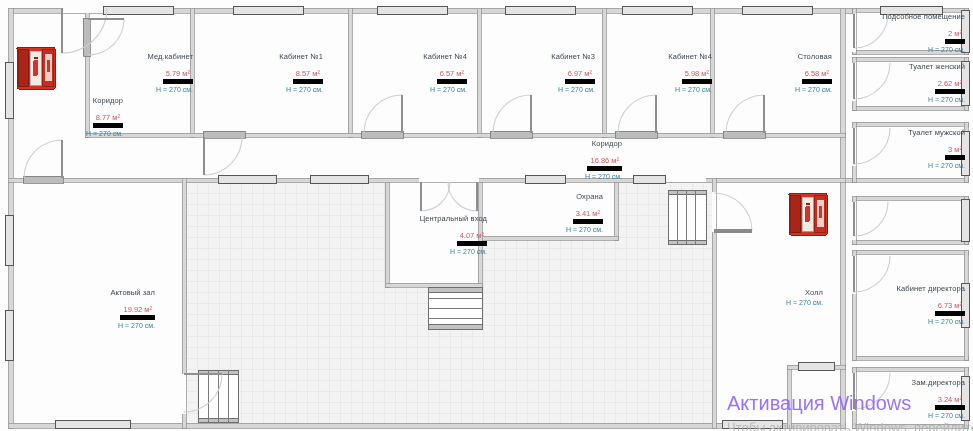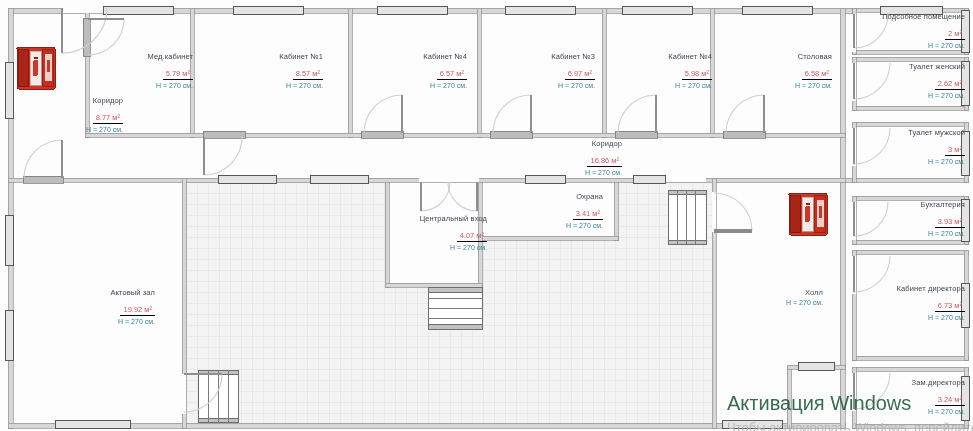--- a/index.html
+++ b/index.html
@@ -11,23 +11,23 @@
     position:absolute;left:186px;top:182px;width:526px;height:241px;
     background-color:#f3f3f4;
     background-image:
       linear-gradient(#e9e9ec 1px, transparent 1px),
       linear-gradient(90deg,#e9e9ec 1px, transparent 1px);
     background-size:11px 11px;
   }
   svg.plan{position:absolute;left:0;top:0;}
   .room-label{position:absolute;width:110px;margin-left:-55px;text-align:right;line-height:1.2;pointer-events:auto;}
   .rl-name{font-size:7.5px;color:#3d4753;letter-spacing:.1px;}
-  .rl-area{display:inline-block;font-size:7.5px;color:#cc5860;padding:0 3px 1px;border-bottom:1px solid #000000;margin-top:1px;}
+  .rl-area{display:inline-block;font-size:7.5px;color:#cc5860;padding:0 3px 1px;border-bottom:5px solid #000000;margin-top:1px;}
   .rl-h{font-size:7px;color:#35809a;margin-top:2px;}
-  .wm1{position:absolute;left:727px;top:392px;font-size:20px;color:#14532d;opacity:.85;white-space:nowrap;}
+  .wm1{position:absolute;left:727px;top:392px;font-size:20px;color:#8b5cf6;opacity:.85;white-space:nowrap;}
   .wm2{position:absolute;left:727px;top:420px;font-size:13px;color:#aeaeae;opacity:.8;white-space:nowrap;}
 </style>
 </head>
 <body>
 
 <div id="canvas">
 
   <div id="tile-floor"></div>
 
   <svg class="plan" width="973" height="431" viewBox="0 0 973 431" shape-rendering="crispEdges">
@@ -274,25 +274,20 @@
   <div class="room-label" style="left:910px;top:62px">
     <div class="rl-name">Туалет женский</div>
     <div><span class="rl-area">2.62 м²</span></div>
     <div class="rl-h">H = 270 см.</div>
   </div>
   <div class="room-label" style="left:910px;top:128px">
     <div class="rl-name">Туалет мужской</div>
     <div><span class="rl-area">3 м²</span></div>
     <div class="rl-h">H = 270 см.</div>
   </div>
-  <div class="room-label" style="left:910px;top:200px">
-    <div class="rl-name">Бухгалтерия</div>
-    <div><span class="rl-area">3.93 м²</span></div>
-    <div class="rl-h">H = 270 см.</div>
-  </div>
   <div class="room-label" style="left:910px;top:284px">
     <div class="rl-name">Кабинет директора</div>
     <div><span class="rl-area">6.73 м²</span></div>
     <div class="rl-h">H = 270 см.</div>
   </div>
   <div class="room-label" style="left:910px;top:378px">
     <div class="rl-name">Зам.директора</div>
     <div><span class="rl-area">3.24 м²</span></div>
     <div class="rl-h">H = 270 см.</div>
   </div>

